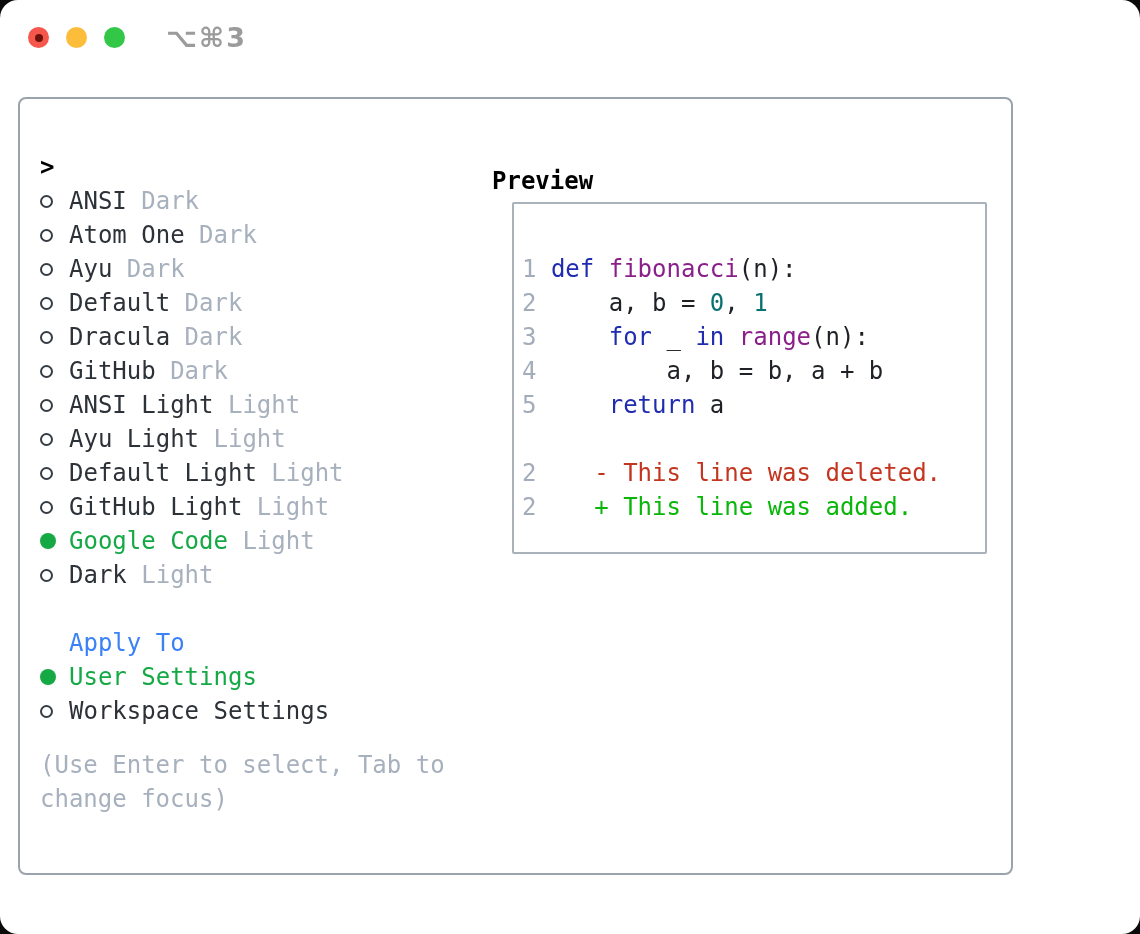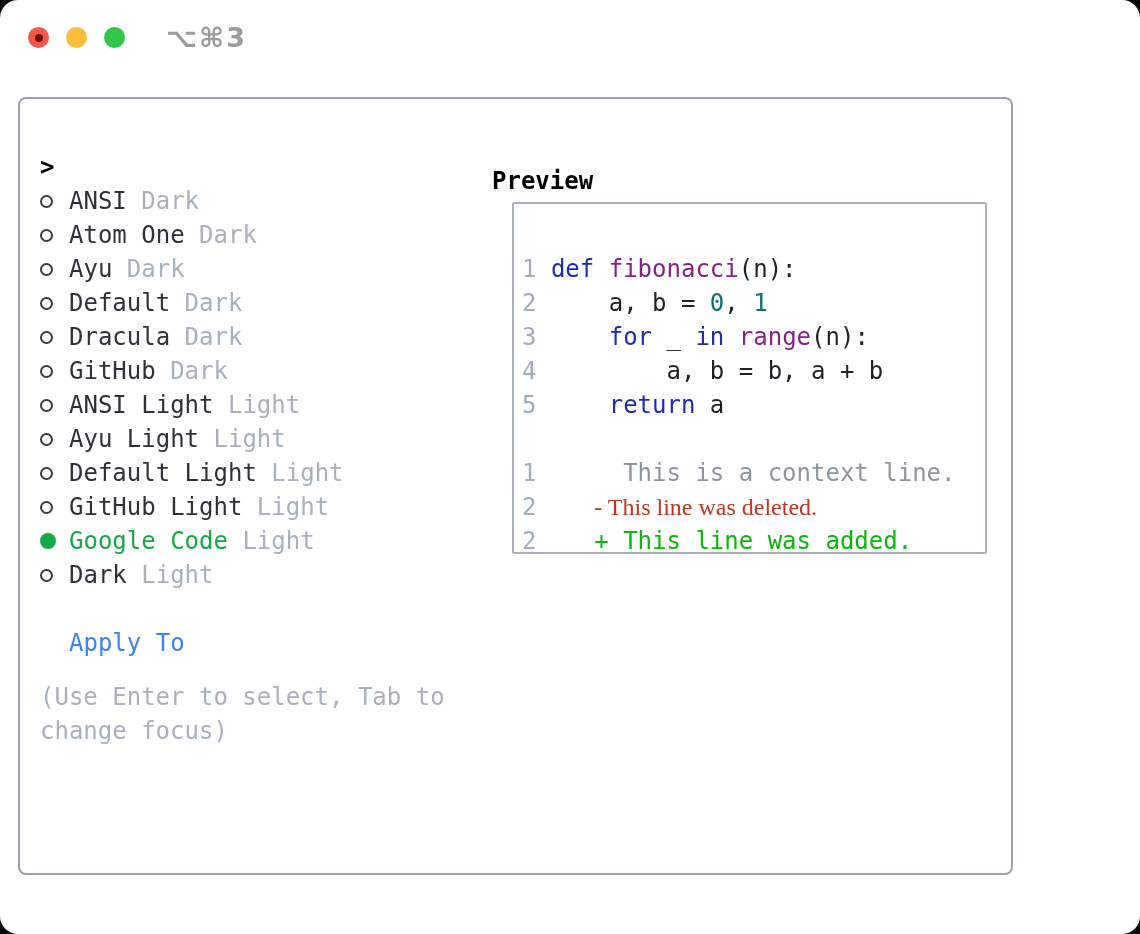--- a/index.html
+++ b/index.html
@@ -79,21 +79,21 @@
     padding: 48px 8px 0 8px;
     overflow: hidden;
   }
   .pline { white-space: pre; font-size: 24px; line-height: 34px; height: 34px; color: var(--pl, #1e2126); }
   .tok-ln  { color: var(--ln, #a3adba); }
   .tok-kw  { color: var(--kw-blue, #1f2cb0); }
   .tok-fn  { color: var(--fn-purple, #8a1f8a); }
   .tok-num { color: var(--num-teal, #0a7070); }
   .tok-pl  { color: var(--pl, #1e2126); }
   .tok-ctx { color: var(--ctx, #8d959e); }
-  .tok-del { color: var(--deleted-red, #c4351f); font-family: Liberation Serif, serif; }
+  .tok-del { color: var(--deleted-red, #c4351f); }
   .tok-add { color: var(--added-green, #0ab60a); }
 </style>
 </head>
 <body>
 
 <div class="window">
 
   <div class="titlebar">
     <span class="traffic close"></span>
     <span class="traffic min"></span>
@@ -122,37 +122,40 @@
           <div class="row"><span class="marker"><span class="radio"></span></span><span class="item-name">GitHub Light</span><span class="item-tag"> Light</span></div>
           <div class="row"><span class="marker"><span class="radio on"></span></span><span class="item-name sel">Google Code</span><span class="item-tag"> Light</span></div>
           <div class="row"><span class="marker"><span class="radio"></span></span><span class="item-name">Dark</span><span class="item-tag"> Light</span></div>
         </div>
 
       <div class="apply-block">
         <div class="row">
           <span class="marker"></span>
           <span class="apply-title">Apply To</span>
         </div>
+        <div id="apply-list">
+            <div class="row"><span class="marker"><span class="radio on"></span></span><span class="item-name sel">User Settings</span></div>
+            <div class="row"><span class="marker"><span class="radio"></span></span><span class="item-name">Workspace Settings</span></div>
+          </div>
       </div>
 
       <div class="help" id="help-text">
           <div>(Use Enter to select, Tab to</div>
           <div>change focus)</div>
         </div>
 
     </div>
 
     <div class="preview-title">Preview</div>
 
     <div class="preview-box" id="preview-box">
         <div class="pline"><span class="tok-ln">1 </span><span class="tok-kw">def</span><span class="tok-pl"> </span><span class="tok-fn">fibonacci</span><span class="tok-pl">(n):</span></div>
         <div class="pline"><span class="tok-ln">2 </span><span class="tok-pl">    a, b = </span><span class="tok-num">0</span><span class="tok-pl">, </span><span class="tok-num">1</span></div>
         <div class="pline"><span class="tok-ln">3 </span><span class="tok-pl">    </span><span class="tok-kw">for</span><span class="tok-pl"> _ </span><span class="tok-kw">in</span><span class="tok-pl"> </span><span class="tok-fn">range</span><span class="tok-pl">(n):</span></div>
         <div class="pline"><span class="tok-ln">4 </span><span class="tok-pl">        a, b = b, a + b</span></div>
         <div class="pline"><span class="tok-ln">5 </span><span class="tok-pl">    </span><span class="tok-kw">return</span><span class="tok-pl"> a</span></div>
         <div class="pline">&nbsp;</div>
-        <div class="pline"><span class="tok-ln">1</span><span class="tok-pl">      </span><span class="tok-ctx">This is a context line.</span></div>
         <div class="pline"><span class="tok-ln">2</span><span class="tok-pl">    </span><span class="tok-del">- This line was deleted.</span></div>
         <div class="pline"><span class="tok-ln">2</span><span class="tok-pl">    </span><span class="tok-add">+ This line was added.</span></div>
       </div>
 
   </div>
 </div>
 
 </body></html>

